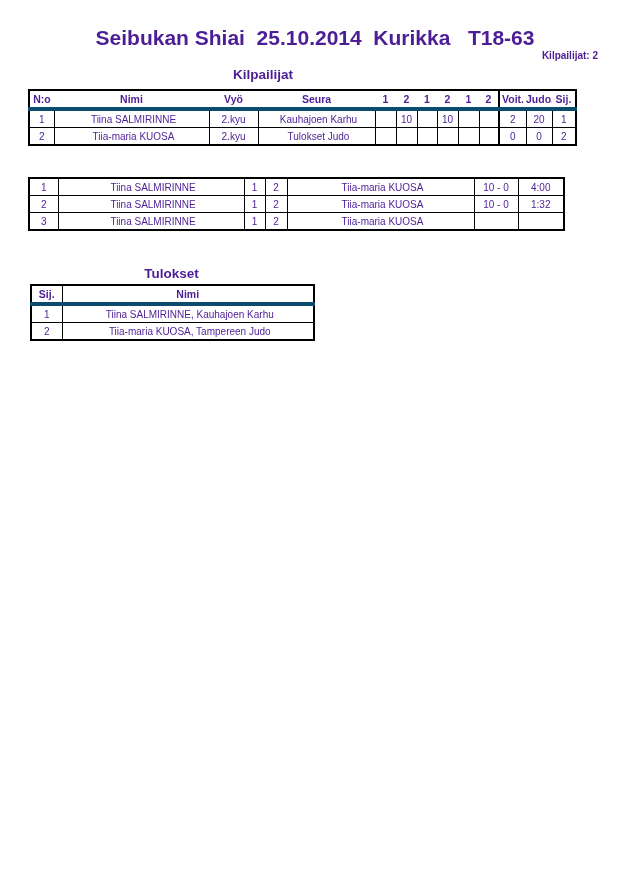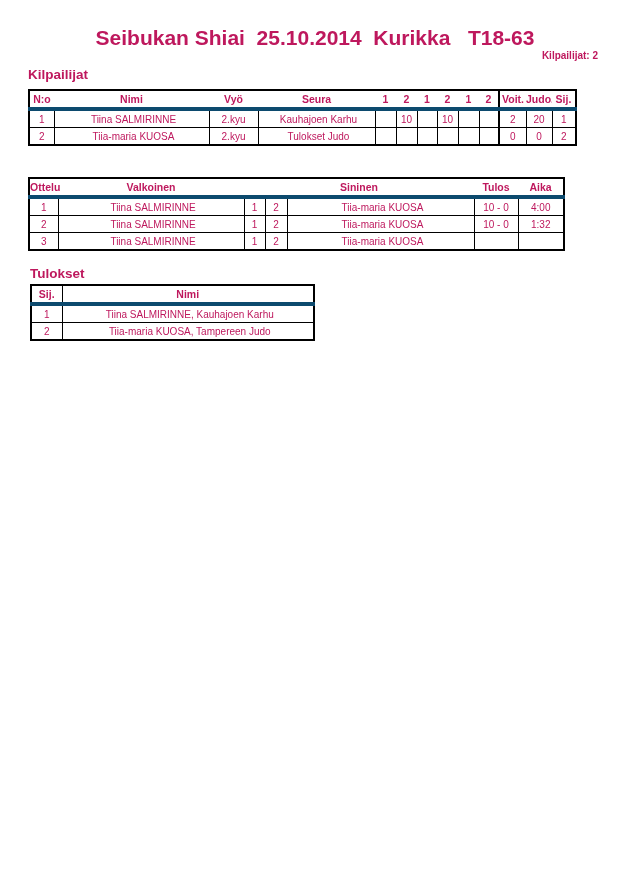--- a/index.html
+++ b/index.html
@@ -2,40 +2,40 @@
 <html><head>
 <meta charset="utf-8">
 <style>
   html,body { margin:0; padding:0; background:#fff; }
   .page {
     position: relative;
     width: 630px;
     height: 891px;
     background: #ffffff;
     font-family: "Liberation Sans", sans-serif;
-    color: #be185d;
+    color: #4c1d95;
     overflow: hidden;
   }
   .title {
     position: absolute;
     top: 26px; left: 0; width: 630px;
     text-align: center;
     font-size: 21px;
     font-weight: bold;
     white-space: pre;
   }
   .count-label {
     position: absolute;
     top: 50px; right: 32px;
     font-size: 10px;
     font-weight: bold;
   }
   .section-heading {
     position: absolute;
-    text-align: left;
+    text-align: center;
     font-size: 13.5px;
     font-weight: bold;
     height: 15px;
     line-height: 15px;
   }
   .h-kilp { top: 67px; left: 28px;  width: 470px; }
   .h-otte { top: 160px; left: 28px; width: 518px; }
   .h-tulo { top: 266px; left: 30px; width: 283px; }
 
   table.tbl {
@@ -151,27 +151,20 @@
     <colgroup>
       <col style="width:29px">
         <col style="width:186px">
         <col style="width:21px">
         <col style="width:22px">
       <col style="width:187px">
         <col style="width:44px">
         <col style="width:46px">
     </colgroup>
     <tbody>
-        <tr>
-      <th class="ov">Ottelu</th>
-      <th>Valkoinen</th>
-      <th colspan="3">Sininen</th>
-      <th>Tulos</th>
-      <th>Aika</th>
-    </tr>
     <tr>
       <td>1</td>
       <td class="al">Tiina SALMIRINNE</td>
       <td>1</td>
       <td>2</td>
       <td class="al">Tiia-maria KUOSA</td>
       <td>10 - 0</td>
       <td>4:00</td>
     </tr>
     <tr>

